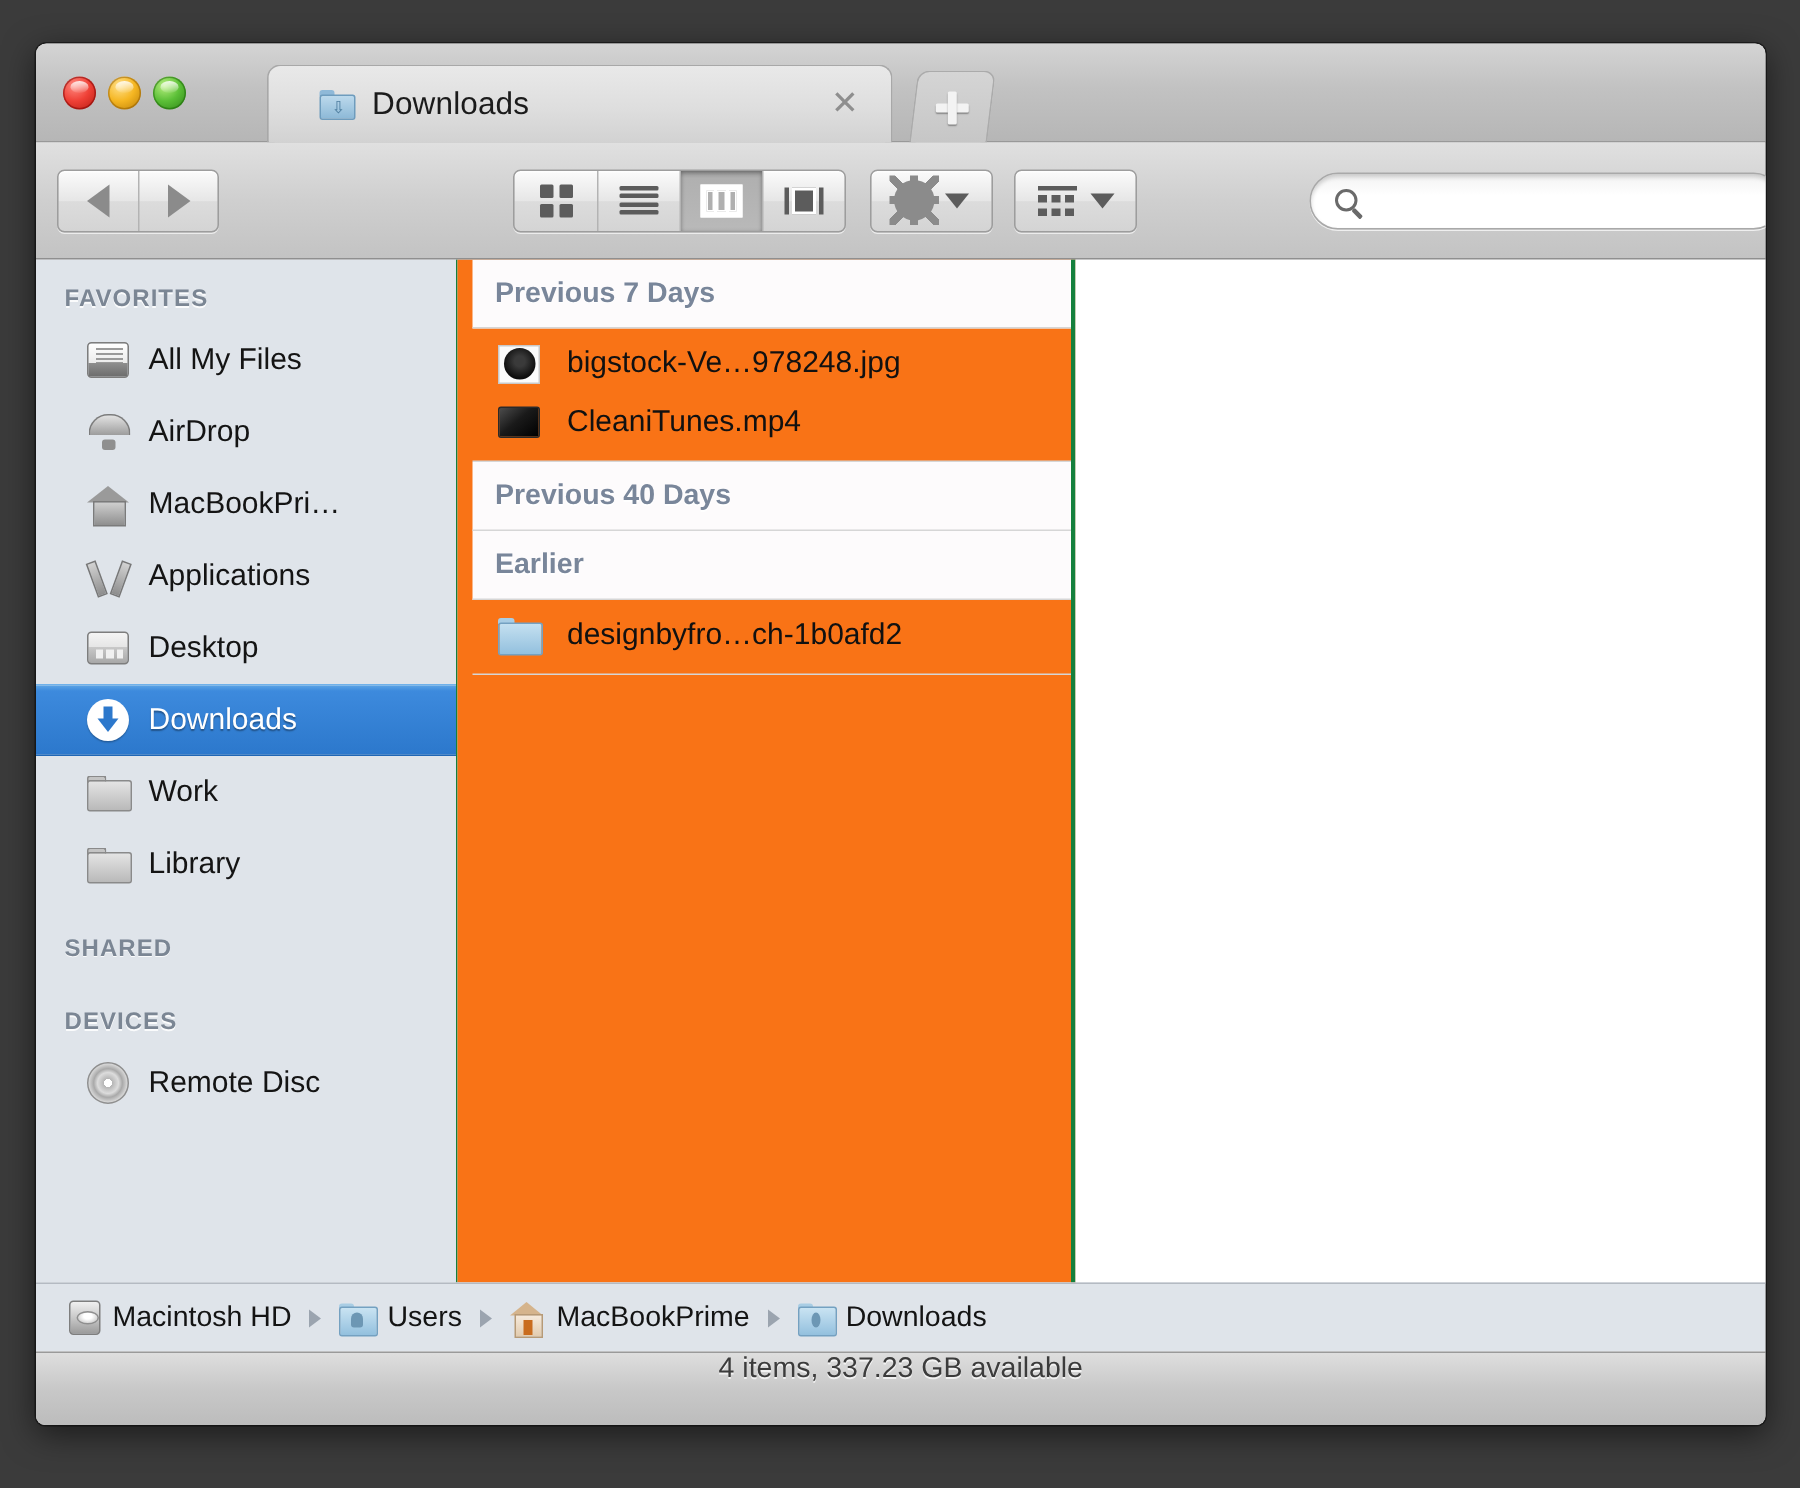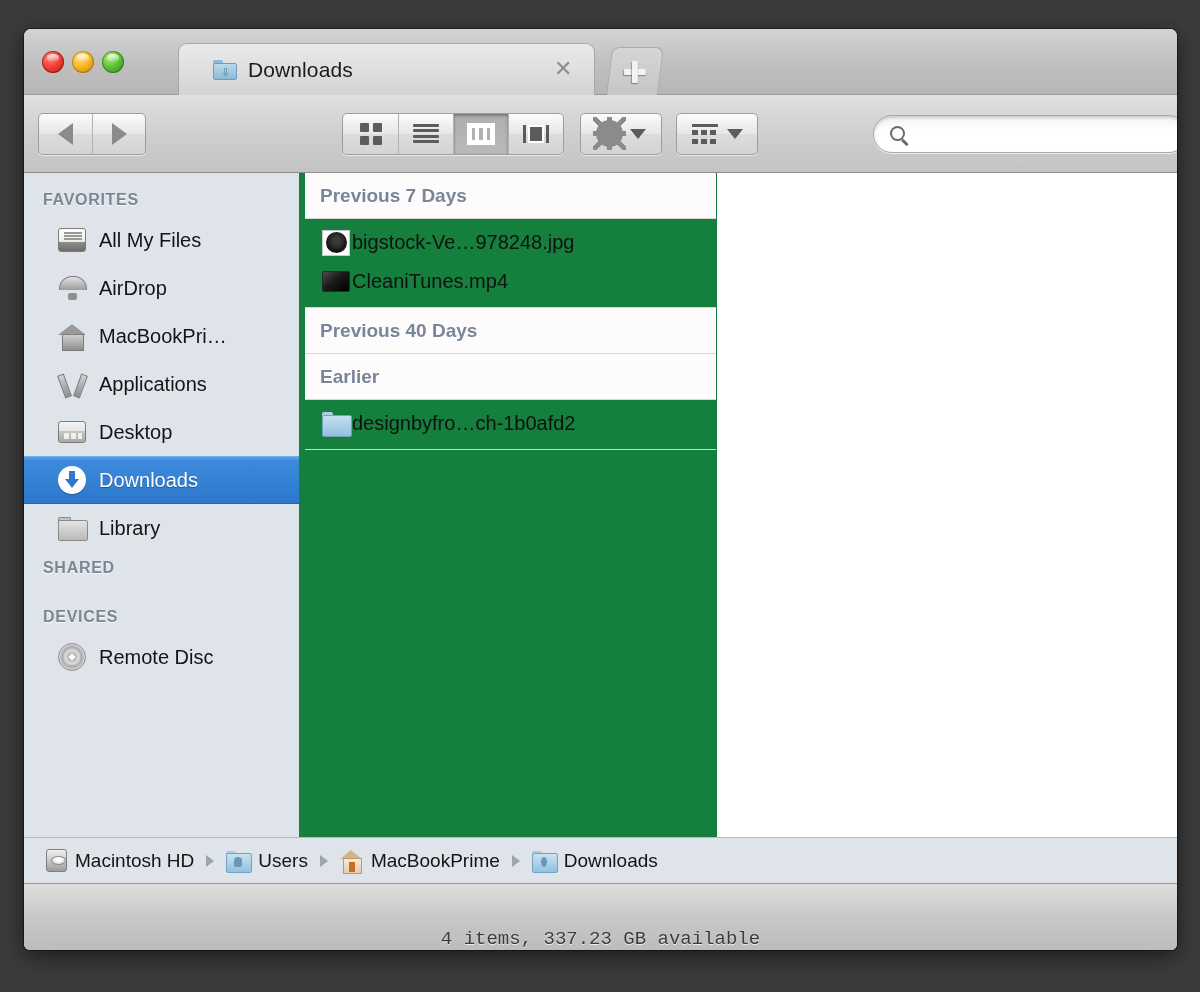--- a/index.html
+++ b/index.html
@@ -269,21 +269,21 @@
     display: flex;
     min-height: 0;
     background: #fff;
   }
 
   
   .sidebar {
     width: 281px;
     flex: 0 0 281px;
     background: #dfe4ea;
-    border-right: 6px solid #15803d;
+    border-right: 1px solid #15803d;
     padding-top: 11px;
     overflow: hidden;
   }
   .sb-header {
     font-size: 16px;
     font-weight: bold;
     color: #7b8694;
     letter-spacing: .7px;
     padding: 7px 0 7px 19px;
     text-shadow: 0 1px 0 rgba(255,255,255,0.85);
@@ -355,43 +355,44 @@
       linear-gradient(45deg, transparent 44%, #8b8b8b 44%, #8b8b8b 56%, transparent 56%),
       linear-gradient(135deg, transparent 44%, #8b8b8b 44%, #8b8b8b 56%, transparent 56%);
   }
 
   .i-disc { width: 28px; height: 28px; border-radius: 50%; background: radial-gradient(circle at 50% 50%, #fff 0 14%, #b5b5b5 15%, #dcdcdc 38%, #a9a9a9 52%, #d8d8d8 70%, #9f9f9f 100%); border:1px solid #8f8f8f; }
 
   
   .col-list {
     width: 412px;
     flex: 0 0 412px;
-    background: #15803d;
-    border-right: 1px solid #15803d;
+    background: #f97316;
+    border-right: 3px solid #15803d;
     overflow: hidden;
+    padding-left: 10px;
   }
   .grp-header {
     height: 46px;
     display: flex;
     align-items: center;
     padding-left: 15px;
     font-size: 19px;
     font-weight: bold;
     color: #79869a;
     background: #fdfbfc;
     border-bottom: 1px solid #d6d6d6;
     text-shadow: 0 1px 0 rgba(255,255,255,0.9);
   }
   .grp-body { border-bottom: 1px solid #d6d6d6; padding: 4px 0 6px; }
   .file-row {
     height: 39px;
     display: flex;
     align-items: center;
     padding-left: 17px;
-    gap: 2px;
+    gap: 18px;
     font-size: 20px;
     color: #111;
   }
   .file-name { white-space: nowrap; }
 
   .ficon { width: 28px; height: 26px; flex: 0 0 auto; position: relative; }
   .f-jpg { width: 28px; height: 26px; background: #fbfbfb; border: 1px solid #c9c9c9; display: flex; align-items: center; justify-content: center; }
   .f-jpg::after { content:""; width: 21px; height: 21px; border-radius: 50%; background: radial-gradient(circle at 50% 42%, #3a3a3a 0 22%, #0d0d0d 70%); }
   .f-mp4 { width: 28px; height: 21px; background: linear-gradient(140deg, #4c4c4c 0%, #1a1a1a 45%, #000 100%); border: 1px solid #2a2a2a; border-radius: 2px; }
   .f-folder { width: 28px; height: 23px; position: relative; }
@@ -428,31 +429,30 @@
   .pi-home::before { content:""; position:absolute; left:0; top:0; width:0;height:0; border-left:11.5px solid transparent; border-right:11.5px solid transparent; border-bottom:9px solid #d5b48c; }
   .pi-home::after { content:""; position:absolute; left:3px; top:8px; width:17px; height:14px; background:linear-gradient(to bottom,#f6eadb,#e2cbae); border:1px solid #b79a76; }
   .pi-home .door { position:absolute; left:9px; top:12px; width:6px; height:10px; background:#c96c1e; z-index:2; }
   .pi-dl { width: 24px; height: 20px; position: relative; }
   .pi-dl::before { content:""; position:absolute; left:0; top:0; width:10px; height:3px; background:#a9cde4; border-radius:2px 2px 0 0; }
   .pi-dl::after { content:""; position:absolute; left:0; top:2px; width:24px; height:18px; background:linear-gradient(to bottom,#c9e3f2,#93c0de); border:1px solid #74a1c1; border-radius:2px; }
   .pi-dl .glyph { position:absolute; left:9px; top:6px; width:6px; height:10px; border-radius:50%; background:#6d97b4; z-index:2; }
 
   
   .statusbar {
-    height: 67px;
+    height: 49px;
     flex: 0 0 auto;
     background: linear-gradient(to bottom, #dedede 0%, #c8c8c8 50%, #bcbcbc 100%);
     border-top: 1px solid #9a9a9a;
     display: flex;
-    align-items: flex-end;
+    align-items: flex-start;
     justify-content: center;
     font-size: 19px;
     color: #3c3c3c;
     text-shadow: 0 1px 0 rgba(255,255,255,0.7);
-    font-family: Liberation Mono, monospace;
   }
 </style>
 </head>
 <body>
 
 <div id="finder-window">
 
   <div class="titlebar">
     <div class="traffic-lights">
       <div class="light close"></div>
@@ -576,24 +576,28 @@
       <div class="sb-item">
         <span class="sicon i-desktop"></span>
         <span class="sb-label">Desktop</span>
       </div>
       <div class="sb-item selected">
         <span class="sicon i-downloads"></span>
         <span class="sb-label">Downloads</span>
       </div>
       <div class="sb-item">
         <span class="sicon i-folder"></span>
+        <span class="sb-label">Work</span>
+      </div>
+      <div class="sb-item">
+        <span class="sicon i-folder"></span>
         <span class="sb-label">Library</span>
       </div>
 
-      <div class="sb-header" style="">SHARED</div>
+      <div class="sb-header" style="margin-top:17px">SHARED</div>
 
       <div class="sb-header" style="margin-top:17px">DEVICES</div>
 
       <div class="sb-item">
         <span class="sicon i-disc"></span>
         <span class="sb-label">Remote Disc</span>
       </div>
     </div>
 
     <div class="col-list">

